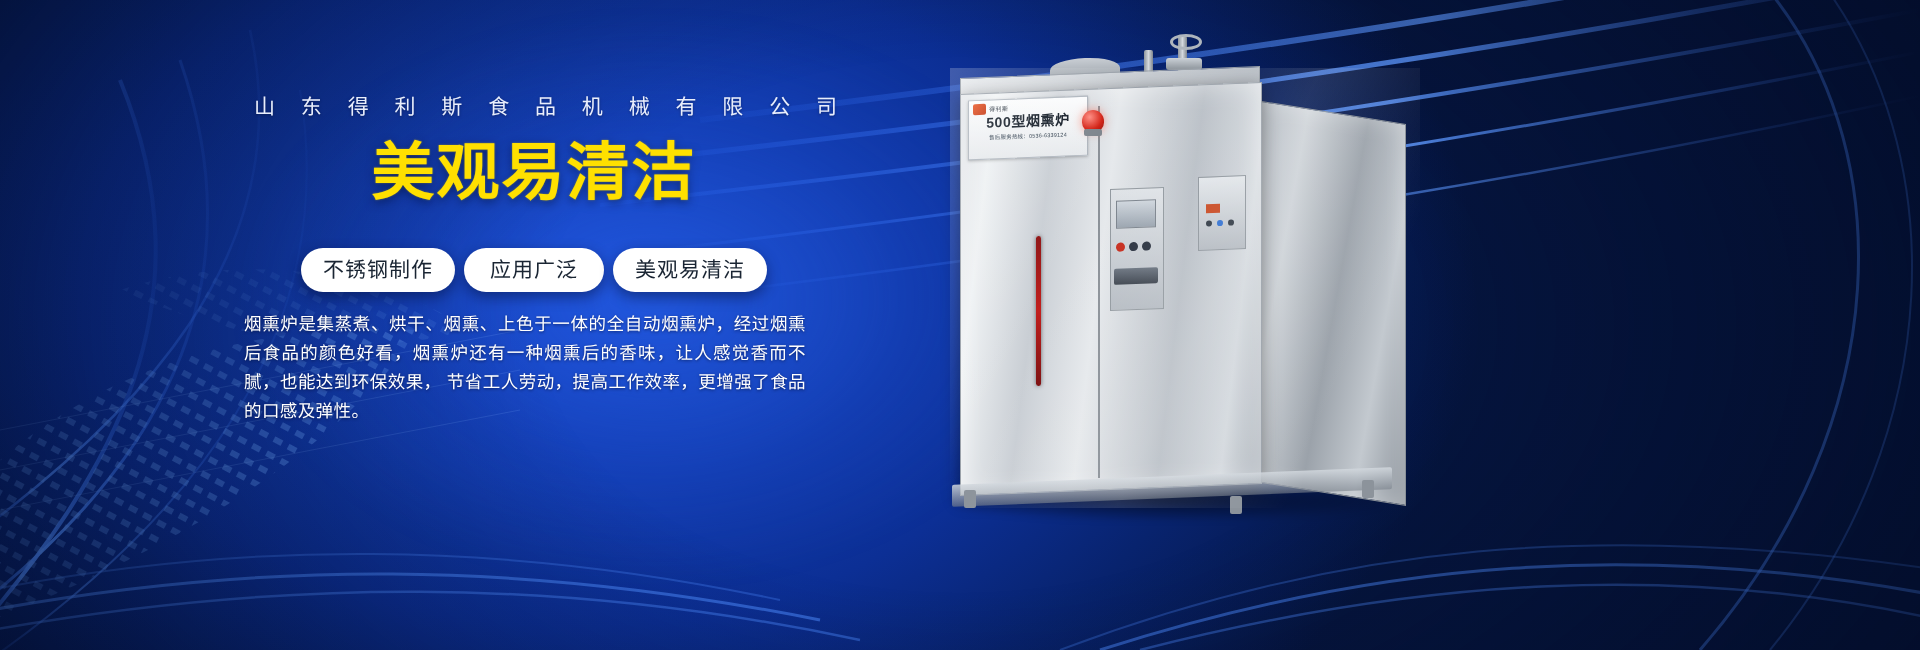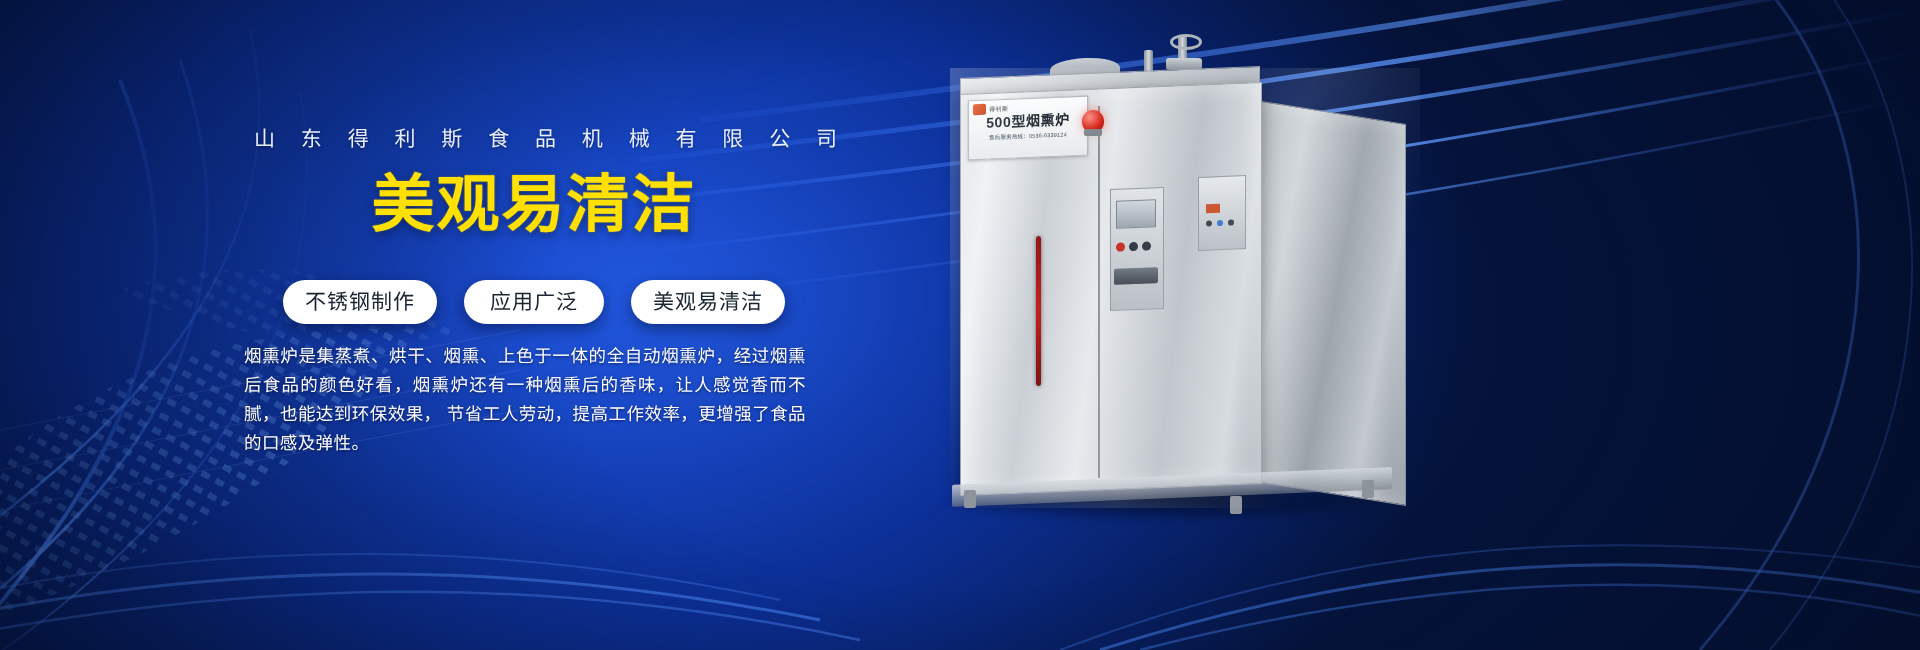--- a/index.html
+++ b/index.html
@@ -48,38 +48,37 @@
   .company{
     font-size:21px;
     line-height:1;
     color:#e9eefc;
     letter-spacing:10px;
     text-indent:10px;
     text-align:center;
     font-weight:400;
     white-space:nowrap;
     text-shadow:0 1px 3px rgba(0,0,0,.35);
-    margin-top:32px;
   }
   .headline{
     margin-top:22px;
     text-align:center;
     font-size:63px;
     line-height:1.06;
     font-weight:700;
     color:#FFE000;
     letter-spacing:2px;
     white-space:nowrap;
     text-shadow:0 3px 10px rgba(3,14,54,.55), 0 0 2px rgba(255,224,0,.6);
   }
   .pills{
     margin-top:24px;
     display:flex;
     justify-content:center;
-    gap:27px;
+    gap:9px;
   }
   .pill{
     background:#ffffff;
     color:#1a2533;
     border-radius:999px;
     padding:9px 22px;
     font-size:21px;
     line-height:1.25;
     letter-spacing:1px;
     white-space:nowrap;

